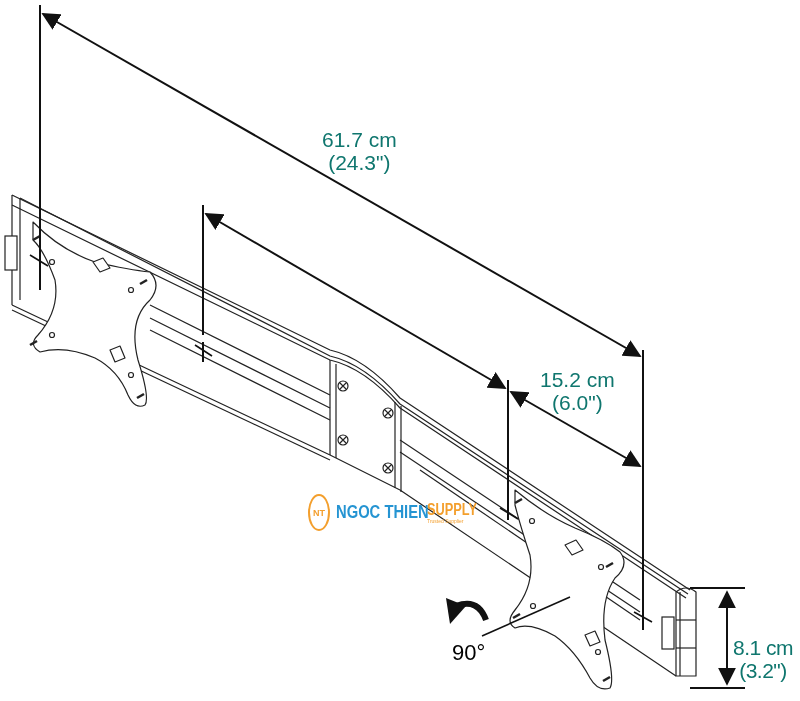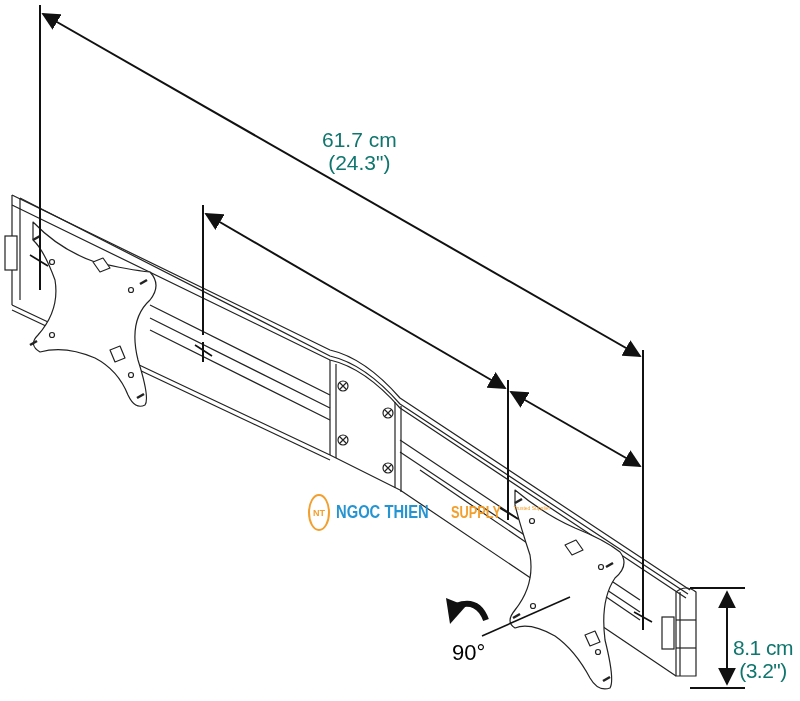--- a/index.html
+++ b/index.html
@@ -38,21 +38,21 @@
     color: #f39a22; font-size: 9px; font-weight: bold;
     display: flex; align-items: center; justify-content: center;
     box-sizing: border-box; margin-right: 6px;
   }
   .wm-main {
     color: #1a8fd0; font-size: 18px; font-weight: bold;
     letter-spacing: 0px; transform: scaleX(0.82); transform-origin: left center;
     margin-right: -22px;
   }
   .wm-supply {
-    display: flex; flex-direction: row; line-height: 1; margin-left: 24px;
+    display: flex; flex-direction: column; line-height: 1;
   }
   .wm-supply .s1 { color: #f39a22; font-size: 16px; font-weight: bold; transform: scaleX(0.8); transform-origin: left center; }
   .wm-supply .s2 { color: #f39a22; font-size: 5px; margin-top: 1px; }
 </style>
 </head>
 <body>
 
 <div id="canvas">
 
   <svg id="drawing" width="800" height="701" viewBox="0 0 800 701">
@@ -172,20 +172,24 @@
       <rect x="662" y="617" width="12" height="32"></rect>
     </g>
   </svg>
 
   <div class="dim-label" style="left:322px; top:128px;">
     <span>61.7 cm</span>
     <span>(24.3")</span>
   </div>
 
 
+  <div class="dim-label" style="left:540px; top:368px;">
+    <span>15.2 cm</span>
+    <span>(6.0")</span>
+  </div>
 
   <div class="dim-label" style="left:733px; top:636px; text-align:center; letter-spacing:-0.5px;">
     <span>8.1 cm</span>
     <span>(3.2")</span>
   </div>
 
   <div class="rot-label" style="left:452px; top:640px;">90°</div>
 
   <div class="watermark">
     <div class="wm-badge">NT</div>

